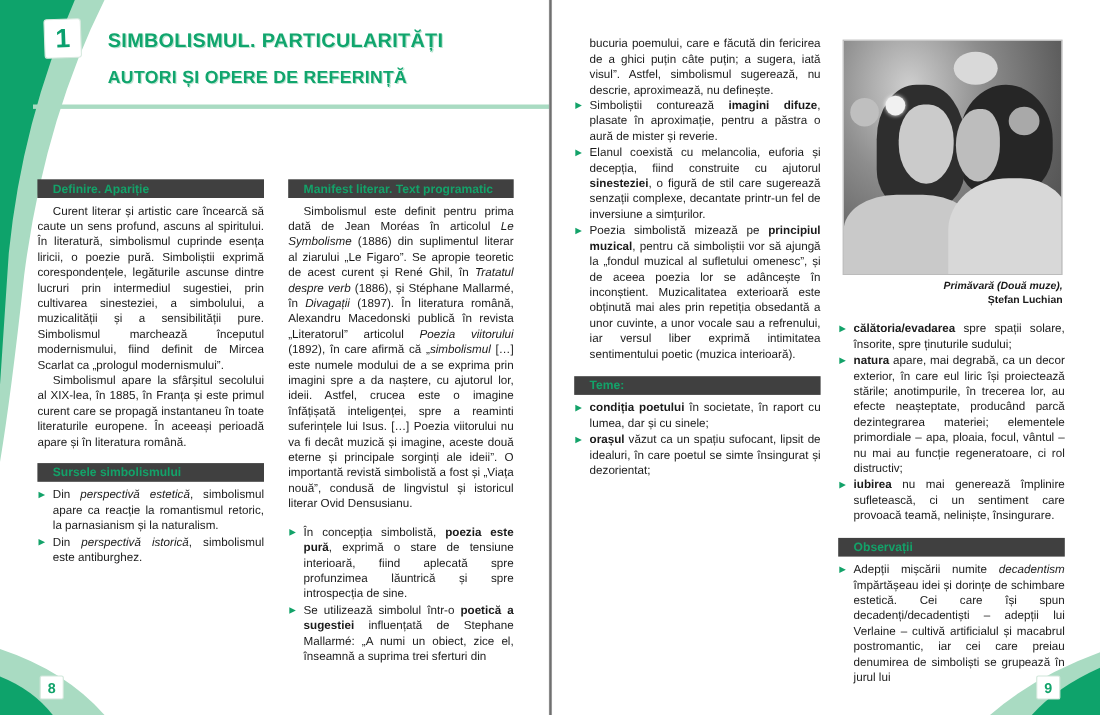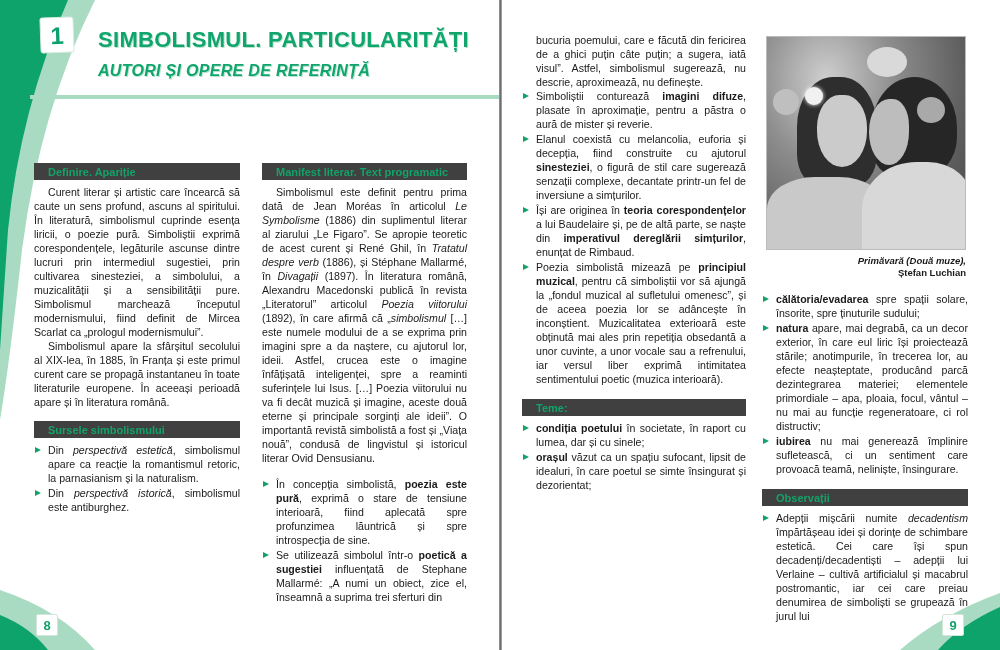--- a/index.html
+++ b/index.html
@@ -17,26 +17,26 @@
   .deco svg { display: block; }
 
   
   .chapter-box {
     position: absolute; left: 40px; top: 17px; width: 34px; height: 36px;
     background: #fff; border: 1px solid #d7e9df; border-radius: 3px;
     font-weight: bold; font-size: 24px; color: #0aa06e; text-align: center; line-height: 36px;
     transform: rotate(-2deg);
   }
   .title {
-    position: absolute; left: 98px; top: 27px; font-weight: bold; font-size: 22px; color: #10a56d;
+    position: absolute; left: 98px; top: 27px; font-weight: bold; font-size: 18px; color: #10a56d;
     letter-spacing: 0.3px; text-shadow: 1px 1px 0 #b9e3cf;
   }
   .subtitle {
     position: absolute; left: 98px; top: 62px; font-weight: bold; font-size: 16px; color: #10a56d;
-    letter-spacing: 0.3px; text-shadow: 1px 1px 0 #b9e3cf; font-style: italic;
+    letter-spacing: 0.3px; text-shadow: 1px 1px 0 #b9e3cf;
   }
   .header-rule { position: absolute; left: 30px; top: 95px; width: 470px; height: 4px; background: #a9dbc2; }
 
   
   .col { position: absolute; font-size: 10.6px; line-height: 14px; text-align: justify; }
   .col p { text-indent: 14px; margin-bottom: 0; }
   .section-head {
     background: #404040; color: #13a269; font-weight: bold; font-size: 11px;
     padding: 3px 0 3px 14px; margin: 0 0 5px 0; height: 17px; line-height: 12px;
   }
@@ -132,21 +132,20 @@
       </svg>
     </div>
     <div class="page-num" style="left:440px;top:614px;">9</div>
   </div>
 
   <div class="col" style="left:522px;top:33px;width:224px;">
     <p style="text-indent:0;padding-left:14px;">bucuria poemului, care e făcută din fericirea de a ghici puțin câte puțin; a sugera, iată visul”. Astfel, simbolismul sugerează, nu descrie, aproximează, nu definește.</p>
     <ul class="bullets">
       <li><span class="bullet-icon"></span><span>Simboliștii conturează </span><b>imagini difuze</b><span>, plasate în aproximație, pentru a păstra o aură de mister și reverie.</span></li>
       <li><span class="bullet-icon"></span><span>Elanul coexistă cu melancolia, euforia și decepția, fiind construite cu ajutorul </span><b>sinesteziei</b><span>, o figură de stil care sugerează senzații complexe, decantate printr-un fel de inversiune a simțurilor.</span></li>
-      <li><span class="bullet-icon"></span><span>Își are originea în </span><b>teoria corespondențelor</b><span> a lui Baudelaire și, pe de altă parte, se naște din </span><b>imperativul dereglării simțurilor</b><span>, enunțat de Rimbaud.</span></li>
       <li><span class="bullet-icon"></span><span>Poezia simbolistă mizează pe </span><b>principiul muzical</b><span>, pentru că simboliștii vor să ajungă la „fondul muzical al sufletului omenesc”, și de aceea poezia lor se adâncește în inconștient. Muzicalitatea exterioară este obținută mai ales prin repetiția obsedantă a unor cuvinte, a unor vocale sau a refrenului, iar versul liber exprimă intimitatea sentimentului poetic (muzica interioară).</span></li>
     </ul>
     <div class="gap"></div>
     <div class="section-head">Teme:</div>
     <ul class="bullets">
       <li><span class="bullet-icon"></span><b>condiția poetului</b><span> în societate, în raport cu lumea, dar și cu sinele;</span></li>
       <li><span class="bullet-icon"></span><b>orașul</b><span> văzut ca un spațiu sufocant, lipsit de idealuri, în care poetul se simte însingurat și dezorientat;</span></li>
     </ul>
   </div>
 

